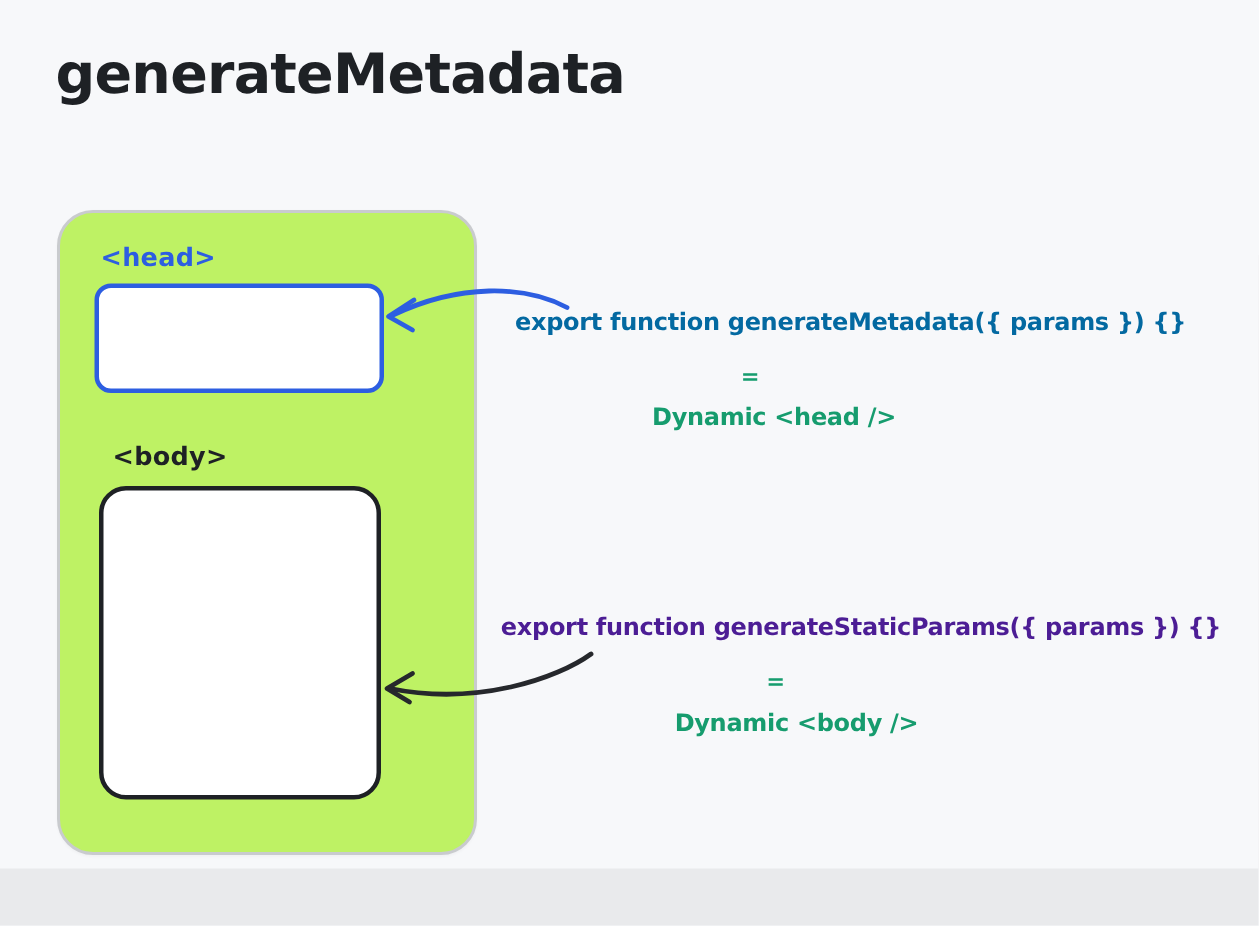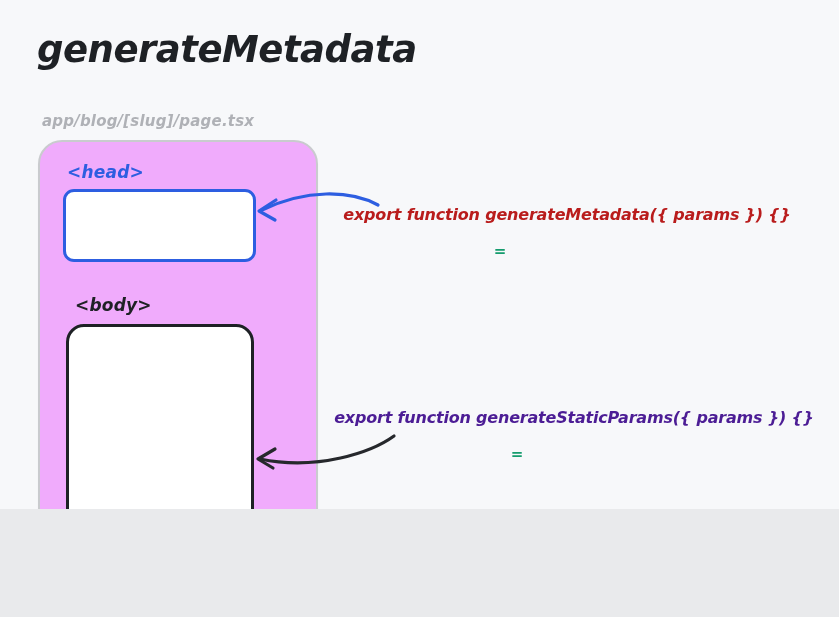--- a/index.html
+++ b/index.html
@@ -1,24 +1,23 @@
 <!DOCTYPE html>
 <html><head>
 <meta charset="utf-8">
 <style>
   html, body { margin: 0; padding: 0; }
   body { background: #e9eaec; }
   .canvas {
     position: relative;
     width: 839px;
-    height: 509px;
+    height: 579px;
     background: #f7f8fa;
     overflow: hidden;
     font-family: "DejaVu Sans", "Liberation Sans", sans-serif;
-    font-style: italic;
   }
   .page-title {
     position: absolute;
     left: 37px;
     top: 28px;
     margin: 0;
     font-size: 37px;
     font-weight: bold;
     letter-spacing: -0.5px;
     color: #1e2125;
@@ -33,21 +32,21 @@
     letter-spacing: 0.2px;
   }
   .container {
     position: absolute;
     left: 38px;
     top: 140px;
     width: 276px;
     height: 426px;
     border: 2px solid #c9cbce;
     border-radius: 24px;
-    background: #f0abfc;
+    background: #bef264;
     box-shadow: 0 1px 2px rgba(0,0,0,0.03);
   }
   .tag-label {
     position: absolute;
     font-size: 17px;
     font-weight: bold;
     letter-spacing: 0.2px;
   }
   .head-label { left: 27px; top: 20px; color: #2d5ee1; }
   .body-label { left: 35px; top: 153px; color: #1e2125; }
@@ -72,21 +71,21 @@
     background: #ffffff;
   }
   .ann {
     position: absolute;
     white-space: nowrap;
     font-weight: bold;
     font-size: 16px;
     letter-spacing: -0.2px;
     transform: translateX(-50%);
   }
-  .blue  { color: #b91c1c; }
+  .blue  { color: #0369a1; }
   .dark  { color: #4c1d95; }
   .green { color: #169c6e; }
   .eq    { font-size: 15px; }
   .ann-code-head    { left: 567px; top: 205px; }
   .ann-eq-head      { left: 500px; top: 242px; }
   .ann-result-head  { left: 516px; top: 268px; }
   .ann-code-body    { left: 574px; top: 408px; }
   .ann-eq-body      { left: 517px; top: 445px; }
   .ann-result-body  { left: 531px; top: 472px; }
   .arrows {
@@ -103,34 +102,35 @@
     stroke-linejoin: round;
   }
 </style>
 </head>
 <body>
 
 <div class="canvas">
 
   <h1 class="page-title">generateMetadata</h1>
 
-  <div class="filepath">app/blog/[slug]/page.tsx</div>
 
   <div class="container">
     <div class="tag-label head-label">&lt;head&gt;</div>
     <div class="head-box"></div>
     <div class="tag-label body-label">&lt;body&gt;</div>
     <div class="body-box"></div>
   </div>
 
   <div class="ann blue ann-code-head">export function generateMetadata({ params }) {}</div>
   <div class="ann green eq ann-eq-head">=</div>
+  <div class="ann green ann-result-head">Dynamic &lt;head /&gt;</div>
 
   <div class="ann dark ann-code-body">export function generateStaticParams({ params }) {}</div>
   <div class="ann green eq ann-eq-body">=</div>
+  <div class="ann green ann-result-body">Dynamic &lt;body /&gt;</div>
 
   <svg class="arrows" viewBox="0 0 839 617" xmlns="http://www.w3.org/2000/svg">
     <g>
       <path d="M 378 205 C 350 190, 306 189, 262 210" stroke="#2d5ee1"></path>
       <path d="M 276 200 L 259 211 L 275 220" stroke="#2d5ee1"></path>
     </g>
     <g>
       <path d="M 394 436 C 372 452, 318 471, 260 459" stroke="#26282c"></path>
       <path d="M 275 449 L 258 459 L 273 468" stroke="#26282c"></path>
     </g>

